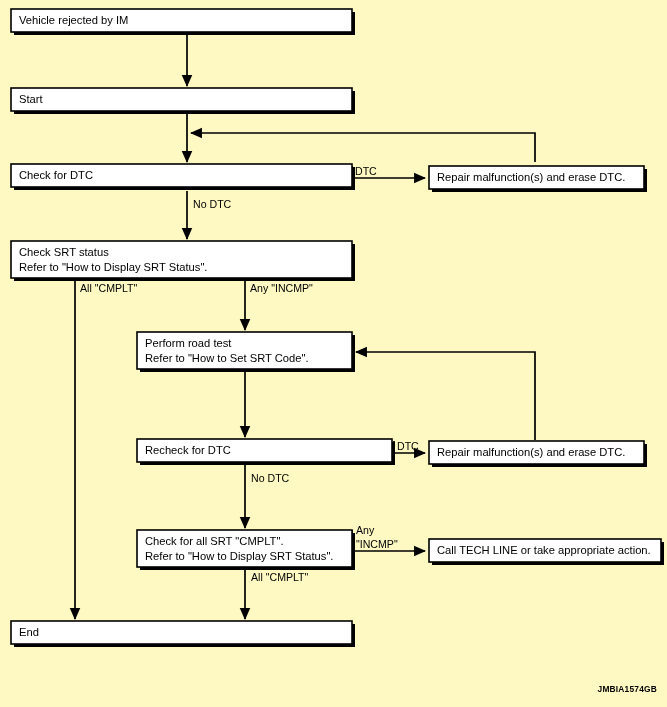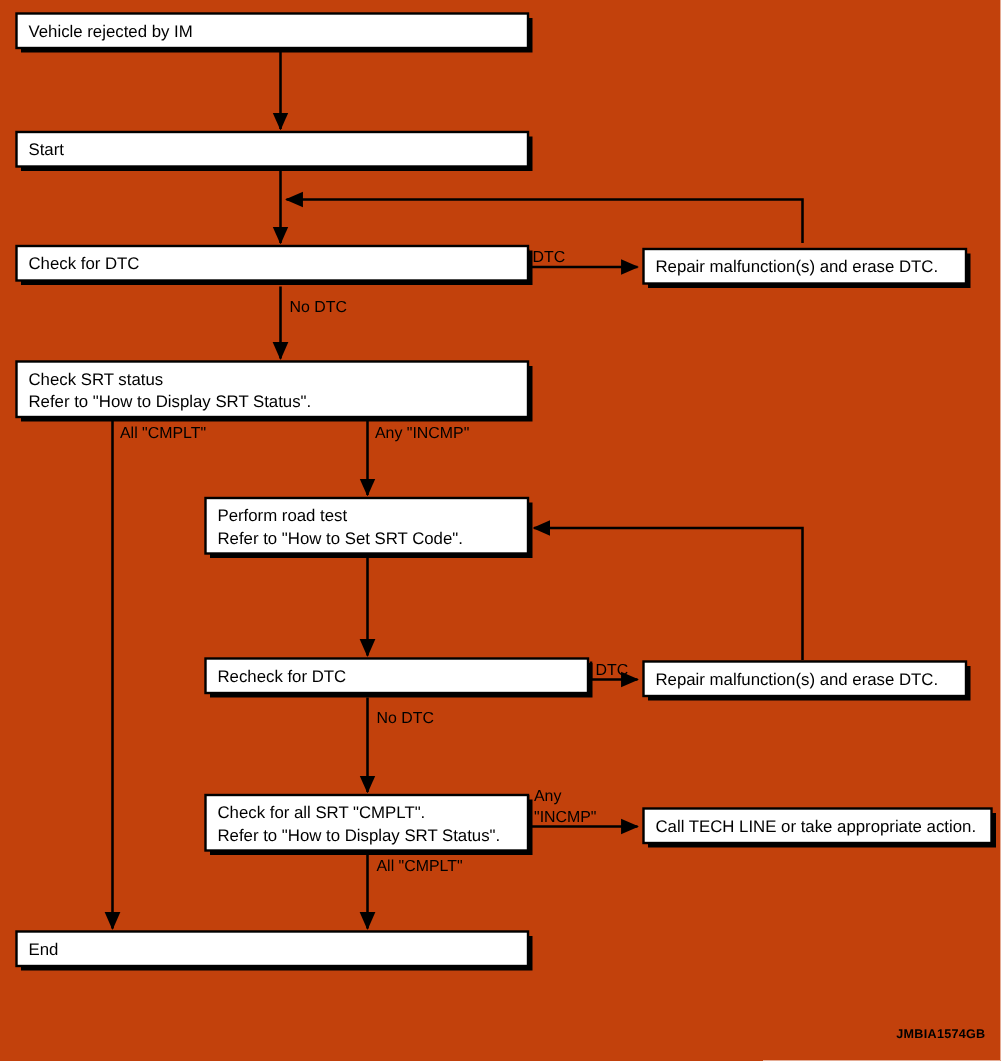--- a/index.html
+++ b/index.html
@@ -9,21 +9,21 @@
     background: #ffffff;
   }
   body {
     font-family: "Liberation Sans", sans-serif;
     color: #000000;
   }
   #diagram-root {
     position: relative;
     width: 667px;
     height: 707px;
-    background: #c2410c;
+    background: #fef9c3;
     overflow: hidden;
   }
   svg.flow-canvas {
     position: absolute;
     left: 0;
     top: 0;
     width: 667px;
     height: 707px;
   }
   .node-box {

